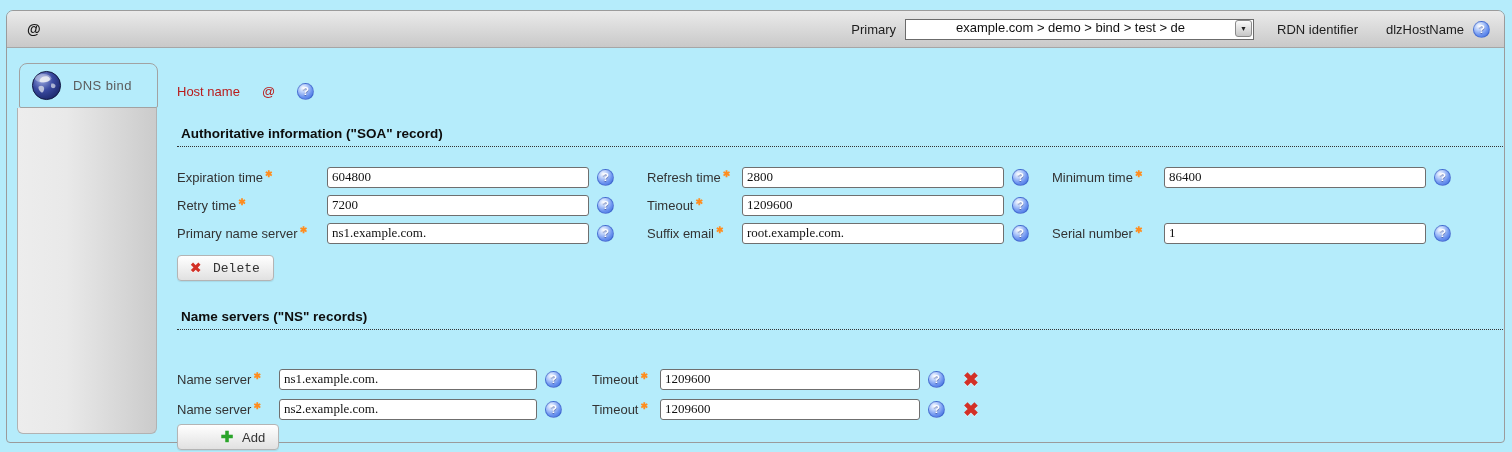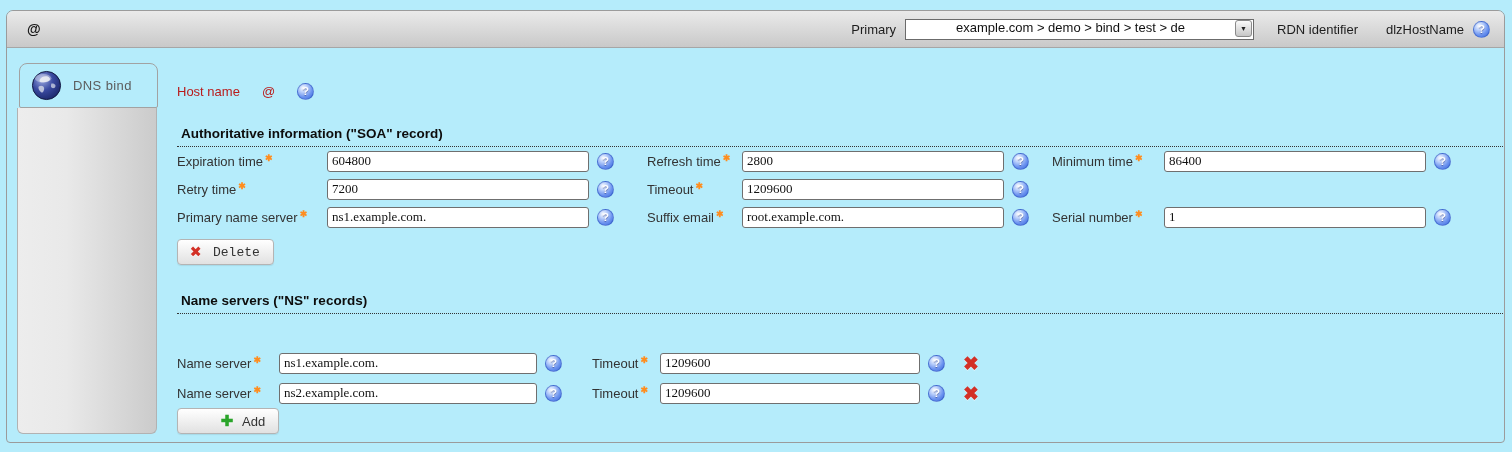--- a/index.html
+++ b/index.html
@@ -102,20 +102,21 @@
     margin-top: 26px;
     font-weight: bold; font-size: 13.5px; color: #0d0d0d;
     border-bottom: 1px dotted #333;
     padding: 0 0 5px 4px;
   }
   .section-title.ns { margin-top: 28px; }
 
   .req { position: relative; top: -5px; margin-left: 2px; color: #ff8d1e; font-size: 9px; font-weight: bold; }
 
   .soa-grid {
+    margin-top: 16px;
     display: grid;
     grid-template-columns: 150px 262px 58px 95px 262px 48px 112px 262px 26px;
     grid-auto-rows: 28px;
     align-items: center;
   }
   .ns-grid {
     margin-top: 34px;
     display: grid;
     grid-template-columns: 102px 258px 55px 68px 260px 40px 26px;
     grid-auto-rows: 30px;

